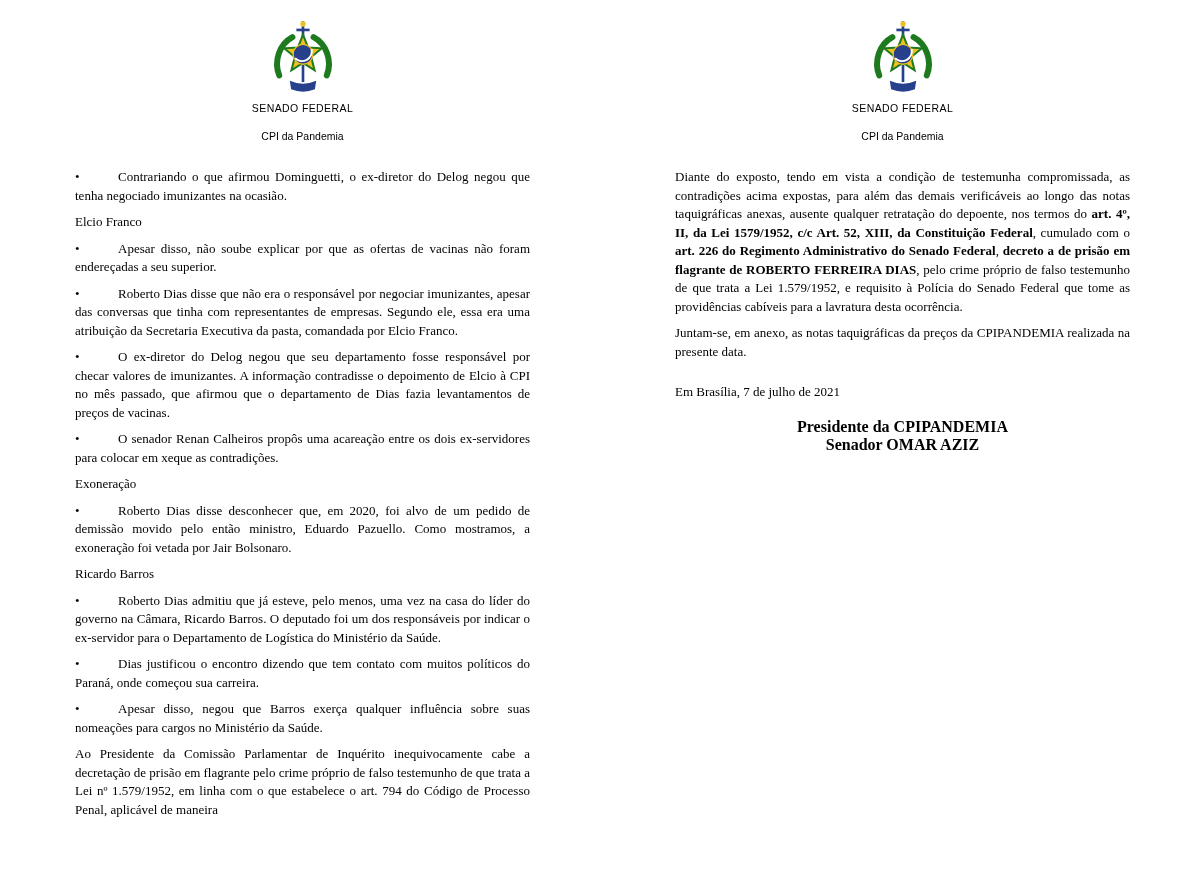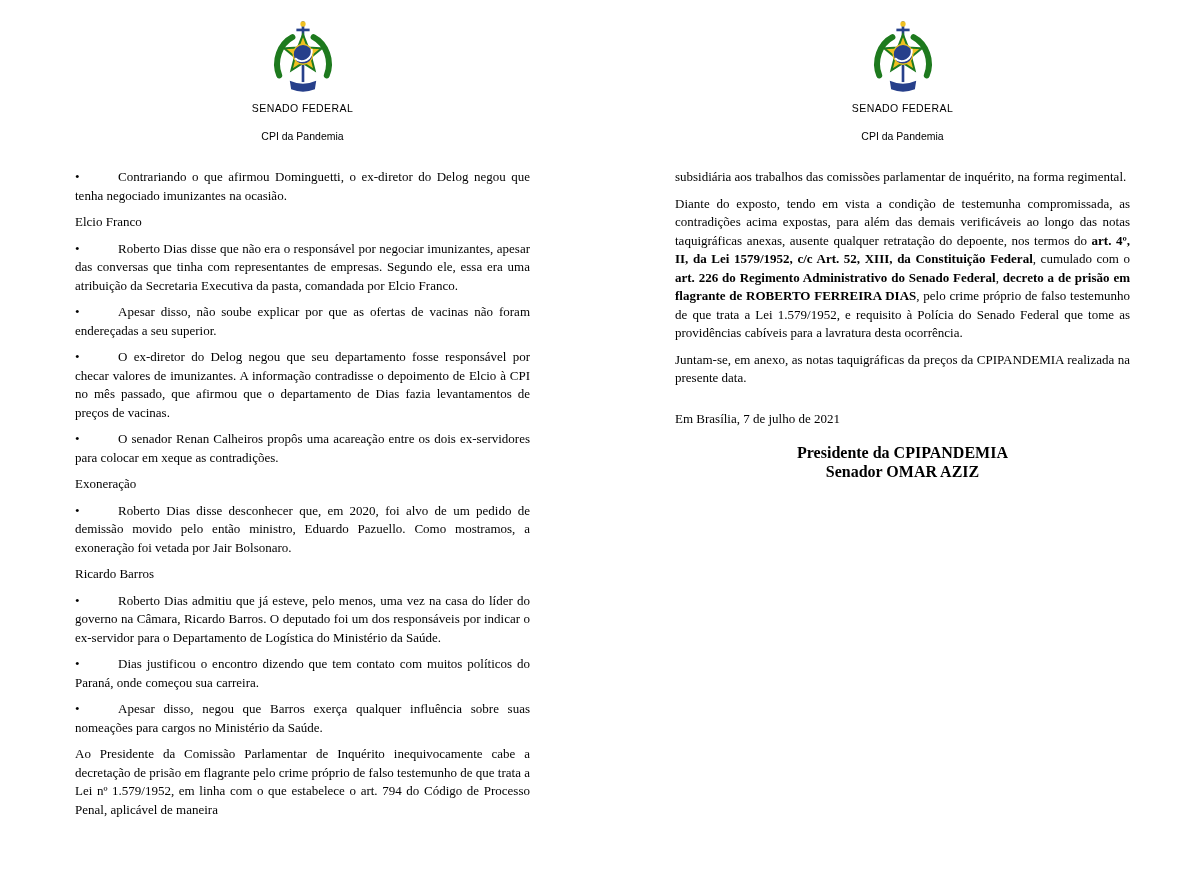--- a/index.html
+++ b/index.html
@@ -66,22 +66,22 @@
           <path d="M30,92 Q50,101 70,92 L68,105 Q50,112 32,105 Z" fill="var(--shield_blue)"></path>
         </svg>
       </span>
       <div class="inst">SENADO FEDERAL</div>
       <div class="sub">CPI da Pandemia</div>
     </header>
 
     <div class="content">
       <p class="para"><span class="bm">•</span><span>Contrariando o que afirmou Dominguetti, o ex-diretor do Delog negou que tenha negociado imunizantes na ocasião.</span></p>
       <p class="para heading">Elcio Franco</p>
+      <p class="para"><span class="bm">•</span><span>Apesar disso, não soube explicar por que as ofertas de vacinas não foram endereçadas a seu superior.</span></p>
       <p class="para"><span class="bm">•</span><span>Roberto Dias disse que não era o responsável por negociar imunizantes, apesar das conversas que tinha com representantes de empresas. Segundo ele, essa era uma atribuição da Secretaria Executiva da pasta, comandada por Elcio Franco.</span></p>
-      <p class="para"><span class="bm">•</span><span>Apesar disso, não soube explicar por que as ofertas de vacinas não foram endereçadas a seu superior.</span></p>
       <p class="para"><span class="bm">•</span><span>O ex-diretor do Delog negou que seu departamento fosse responsável por checar valores de imunizantes. A informação contradisse o depoimento de Elcio à CPI no mês passado, que afirmou que o departamento de Dias fazia levantamentos de preços de vacinas.</span></p>
       <p class="para"><span class="bm">•</span><span>O senador Renan Calheiros propôs uma acareação entre os dois ex-servidores para colocar em xeque as contradições.</span></p>
       <p class="para heading">Exoneração</p>
       <p class="para"><span class="bm">•</span><span>Roberto Dias disse desconhecer que, em 2020, foi alvo de um pedido de demissão movido pelo então ministro, Eduardo Pazuello. Como mostramos, a exoneração foi vetada por Jair Bolsonaro.</span></p>
       <p class="para heading">Ricardo Barros</p>
       <p class="para"><span class="bm">•</span><span>Roberto Dias admitiu que já esteve, pelo menos, uma vez na casa do líder do governo na Câmara, Ricardo Barros. O deputado foi um dos responsáveis por indicar o ex-servidor para o Departamento de Logística do Ministério da Saúde.</span></p>
       <p class="para"><span class="bm">•</span><span>Dias justificou o encontro dizendo que tem contato com muitos políticos do Paraná, onde começou sua carreira.</span></p>
       <p class="para"><span class="bm">•</span><span>Apesar disso, negou que Barros exerça qualquer influência sobre suas nomeações para cargos no Ministério da Saúde.</span></p>
       <p class="para">Ao Presidente da Comissão Parlamentar de Inquérito inequivocamente cabe a decretação de prisão em flagrante pelo crime próprio de falso testemunho de que trata a Lei nº 1.579/1952, em linha com o que estabelece o art. 794 do Código de Processo Penal, aplicável de maneira</p>
     </div>
@@ -100,21 +100,20 @@
           <circle cx="50" cy="52" r="15" fill="var(--shield_blue)" stroke="var(--star_yellow)" stroke-width="2"></circle>
           <path d="M38,58 A15,15 0 0 0 63,44" stroke="#ffffff" stroke-width="3" fill="none"></path>
           <path d="M30,92 Q50,101 70,92 L68,105 Q50,112 32,105 Z" fill="var(--shield_blue)"></path>
         </svg>
       </span>
       <div class="inst">SENADO FEDERAL</div>
       <div class="sub">CPI da Pandemia</div>
     </header>
 
     <div class="content">
-      <p class="para">subsidiária aos trabalhos das comissões parlamentar de inquérito, na forma regimental.</p>
       <p class="para"><span>Diante do exposto, tendo em vista a condição de testemunha compromissada, as contradições acima expostas, para além das demais verificáveis ao longo das notas taquigráficas anexas, ausente qualquer retratação do depoente, nos termos do </span><span style="font-weight: bold;">art. 4º, II, da Lei 1579/1952, c/c Art. 52, XIII, da Constituição Federal</span><span>, cumulado com o </span><span style="font-weight: bold;">art. 226 do Regimento Administrativo do Senado Federal</span><span>, </span><span style="font-weight: bold;">decreto a de prisão em flagrante de ROBERTO FERREIRA DIAS</span><span>, pelo crime próprio de falso testemunho de que trata a Lei 1.579/1952, e requisito à Polícia do Senado Federal que tome as providências cabíveis para a lavratura desta ocorrência.</span></p>
       <p class="para">Juntam-se, em anexo, as notas taquigráficas da preços da CPIPANDEMIA realizada na presente data.</p>
       <p class="para center date-line">Em Brasília, 7 de julho de 2021</p>
       <div class="signature">
         <div>Presidente da CPIPANDEMIA</div>
         <div>Senador OMAR AZIZ</div>
       </div>
     </div>
   </section>
 

